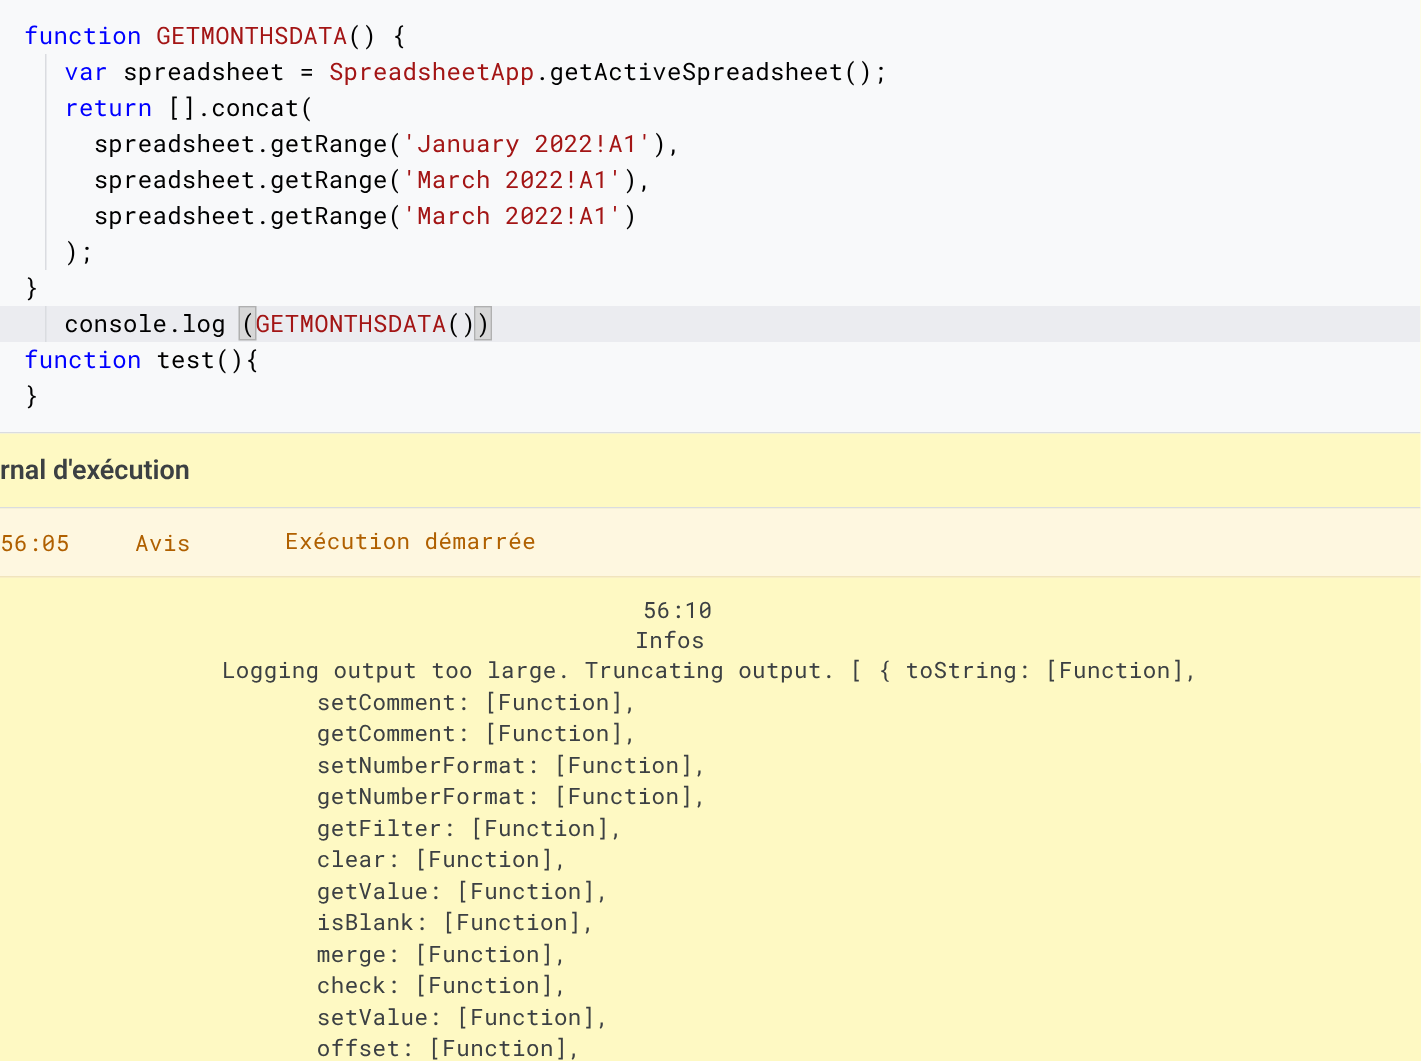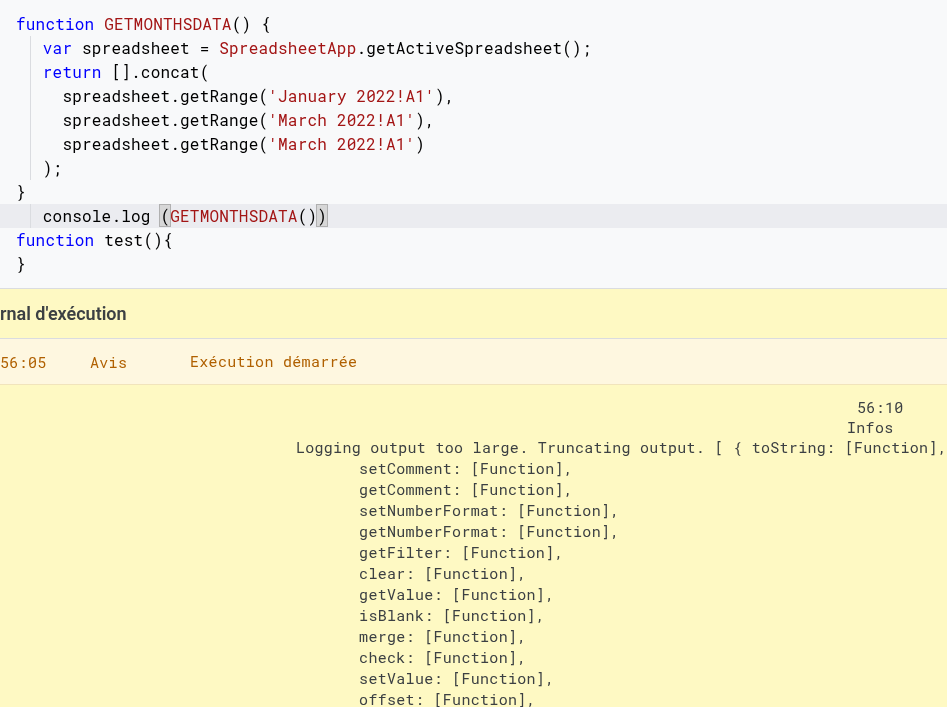--- a/index.html
+++ b/index.html
@@ -52,21 +52,21 @@
       font-family: -apple-system, 'Segoe UI', Roboto, Arial, sans-serif;
       font-size: 18px;
       font-weight: 600;
       color: #3c4043;
       padding: 14px 0 14px 0;
       border-bottom: 1px solid #dadce0;
     }
     .log-row {
       display: flex;
       padding: 12px 0;
-      align-items: flex-end;
+      align-items: center;
       font-size: 15px;
       letter-spacing: 0.3px;
     }
     .log-row.notice {
       background: #fef7e0;
       color: #b06000;
       border-bottom: 1px solid #f1e4bc;
     }
     .log-row.info {
       color: #3c4043;

